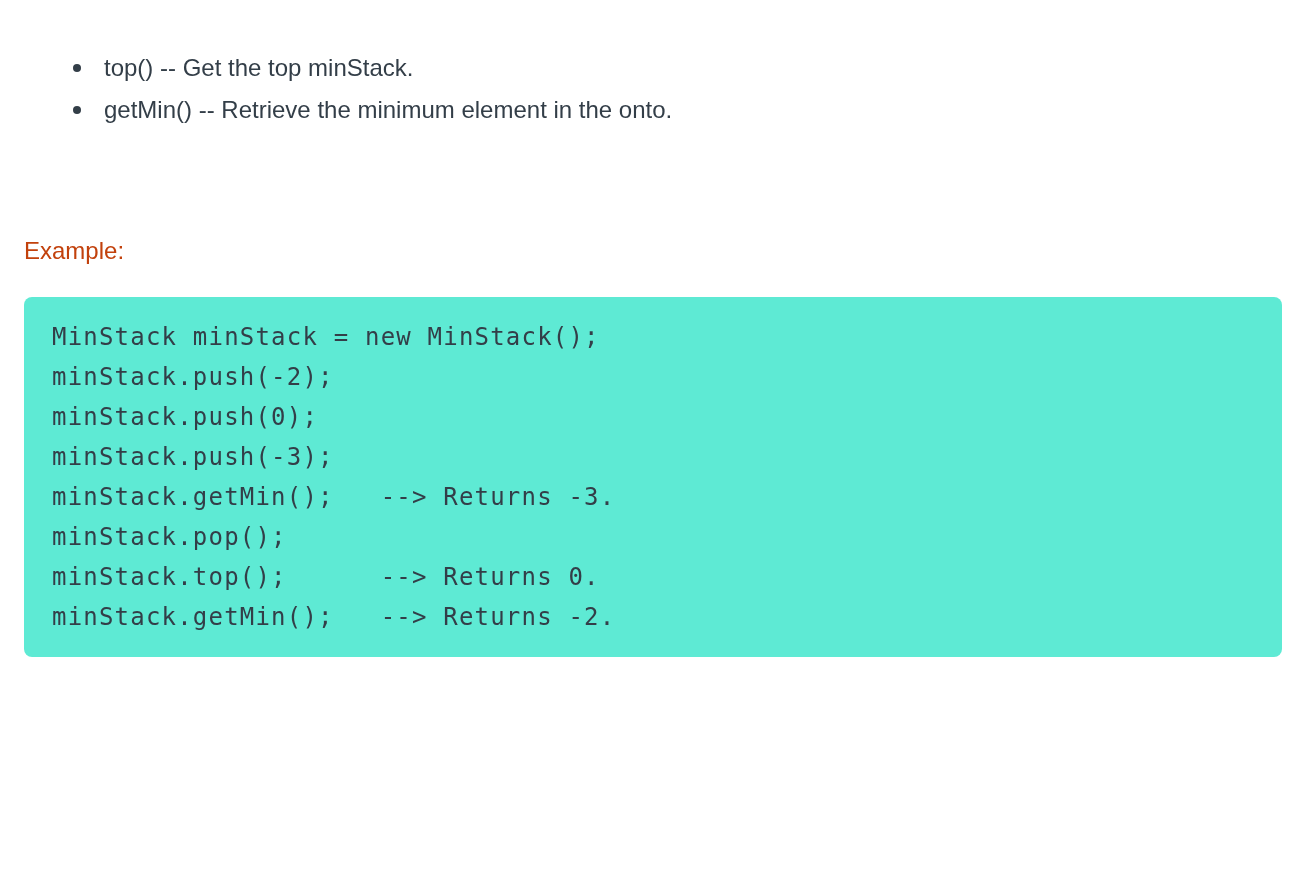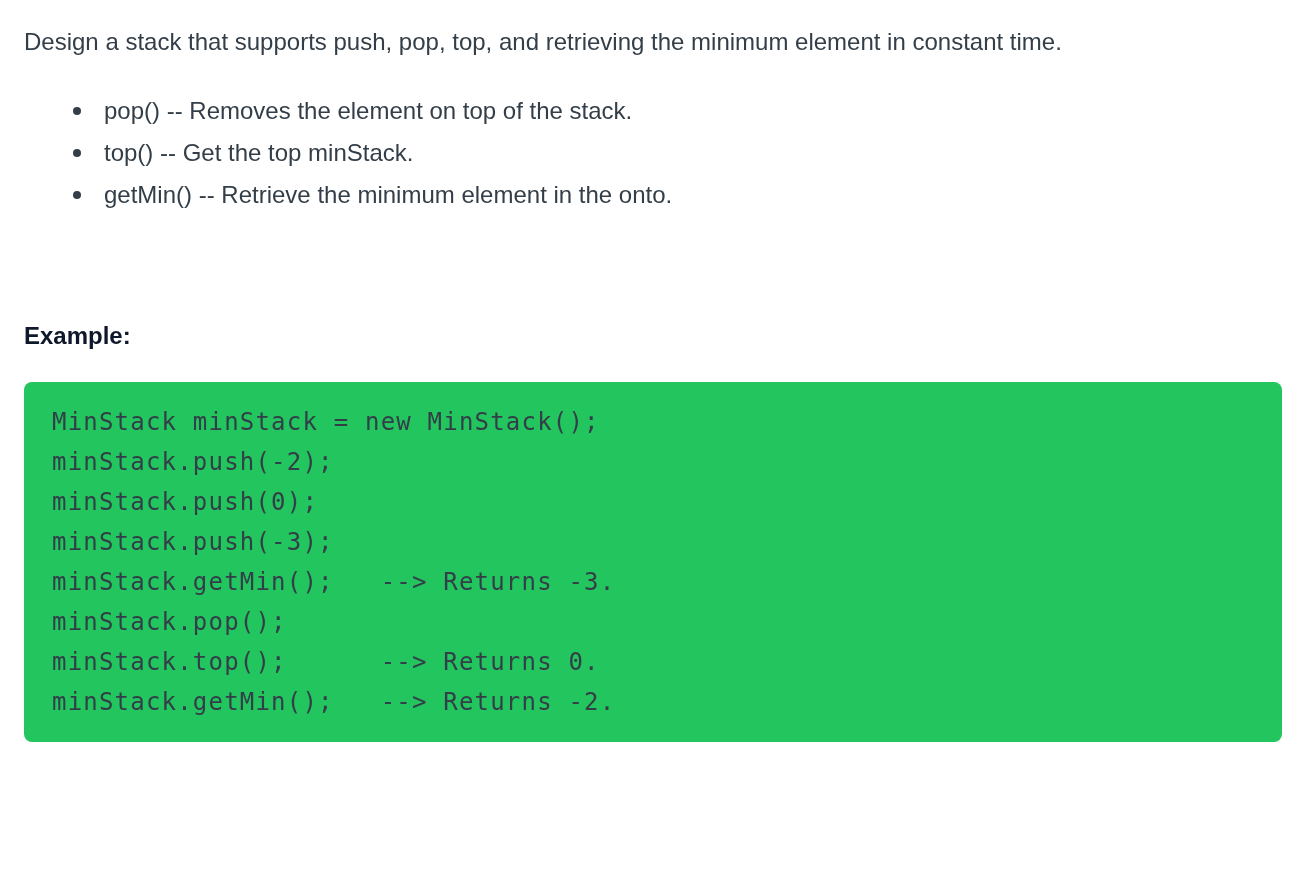--- a/index.html
+++ b/index.html
@@ -41,50 +41,45 @@
     top: 17px;
     width: 8px;
     height: 8px;
     border-radius: 50%;
     background: #333e48;
   }
   .example-heading {
     margin: 107px 0 0 0;
     font-size: 24px;
     line-height: 26px;
-    font-weight: 700;
-    color: #0f172a;
+    font-weight: 400;
+    color: #c2410c;
   }
   .code-block {
     margin: 33px 0 43px 0;
     padding: 20px 28px;
     box-sizing: border-box;
-    background: #22c55e;
+    background: #5eead4;
     border-radius: 8px;
     font-family: "DejaVu Sans Mono", monospace;
     font-size: 24px;
     line-height: 40px;
     letter-spacing: 1.2px;
     color: #333e48;
     white-space: pre;
     overflow: hidden;
   }
 </style>
 </head>
 <body>
 
 <div>
 
-  <p class="intro">Design a stack that supports push, pop, top, and retrieving the minimum element in constant time.</p>
 
   <ul class="ops-list">
-    <li>
-      <span class="bullet"></span>
-      <span>pop() -- Removes the element on top of the stack.</span>
-    </li>
     <li>
       <span class="bullet"></span>
       <span>top() -- Get the top minStack.</span>
     </li>
     <li>
       <span class="bullet"></span>
       <span>getMin() -- Retrieve the minimum element in the onto.</span>
     </li>
   </ul>
 

